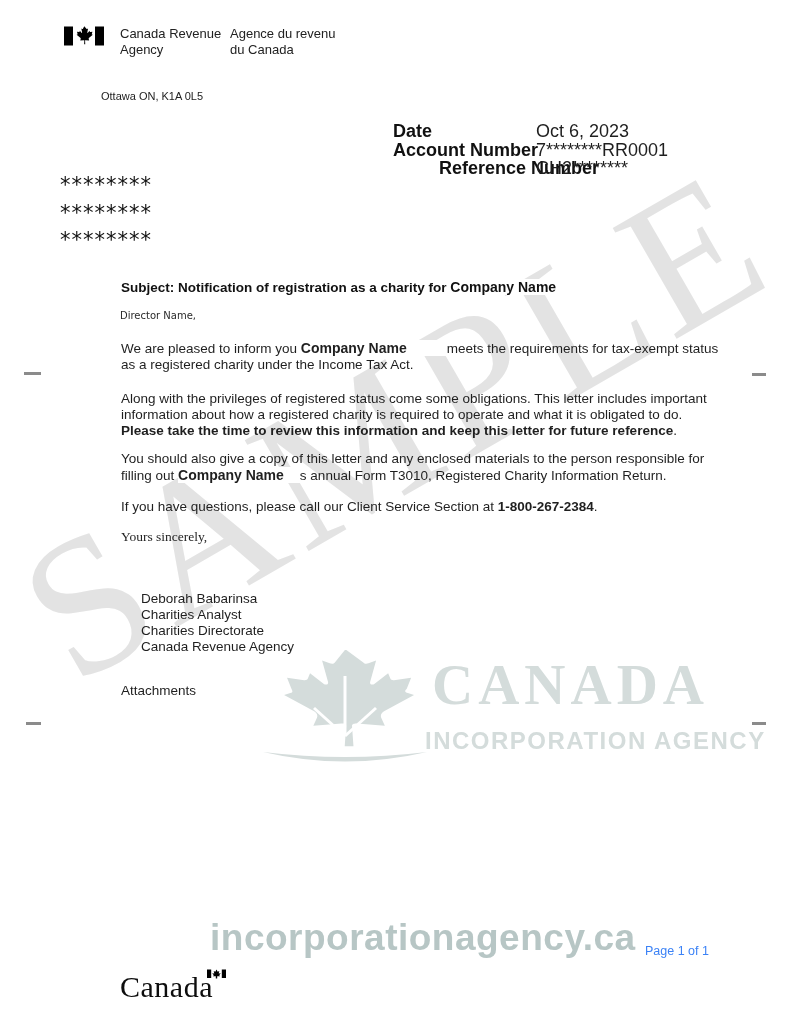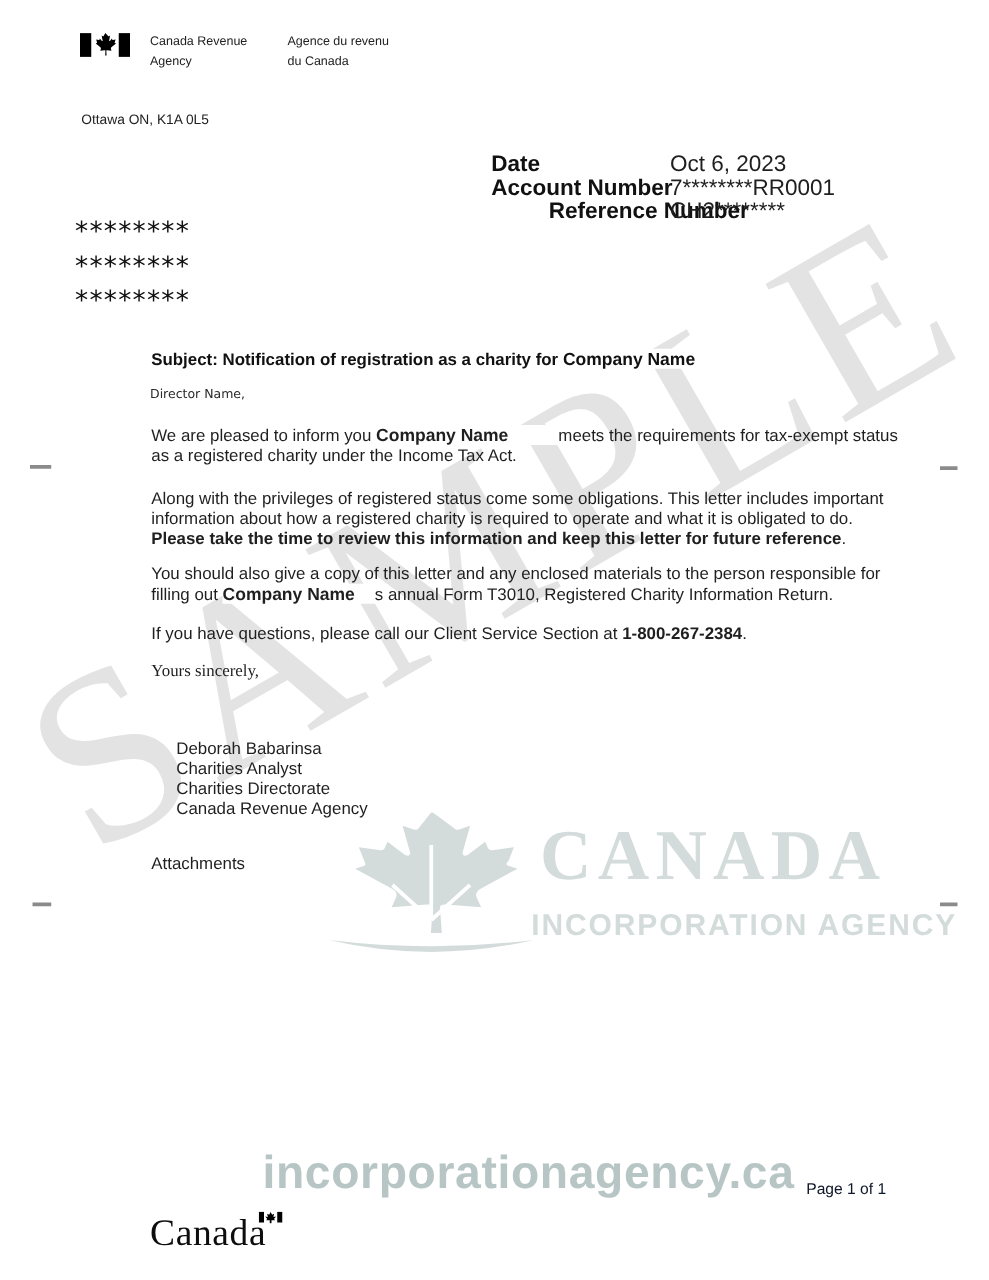--- a/index.html
+++ b/index.html
@@ -9,22 +9,22 @@
     position: relative;
     width: 791px;
     height: 1024px;
     background: #ffffff;
     overflow: hidden;
     margin: 0 auto;
   }
   .abs { position: absolute; }
 
   
-  .dept-name { font-size: 10px; line-height: 15.5px; color: #222; }
-  .origin-addr { font-size: 11px; color: #222; }
+  .dept-name { font-size: 13px; line-height: 15.5px; color: #222; }
+  .origin-addr { font-size: 11px; color: #222; margin-left: 36px; }
 
   
   .meta-row { position: absolute; left: 393px; width: 330px; height: 18.5px; font-size: 18px; }
   .meta-label { font-weight: bold; color: #111; }
   .meta-value { position: absolute; left: 143px; top: 0; font-weight: normal; color: #1f1f1f; white-space: nowrap; }
 
   
   .addr-line { font-size: 21px; line-height: 27.5px; letter-spacing: 1px; color: #111; font-family: "DejaVu Sans", sans-serif; }
 
   
@@ -67,21 +67,21 @@
     white-space: nowrap;
     text-align: right;
   }
   .website-wm {
     left: 210px; top: 901px;
     font-weight: bold; font-size: 37px; letter-spacing: 0.5px;
     white-space: nowrap;
   }
 
   
-  .page-indicator { font-size: 12.5px; color: #0f172a; }
+  .page-indicator { font-size: 12.5px; color: #3b82f6; }
   .wordmark { font-family: "Liberation Serif", serif; font-size: 30px; color: #0d0d0d; letter-spacing: 0.5px; }
 
   
   .fold-mark { height: 3px; background: #8b8b8b; }
 </style>
 </head>
 <body>
 
 <div class="page">
 

